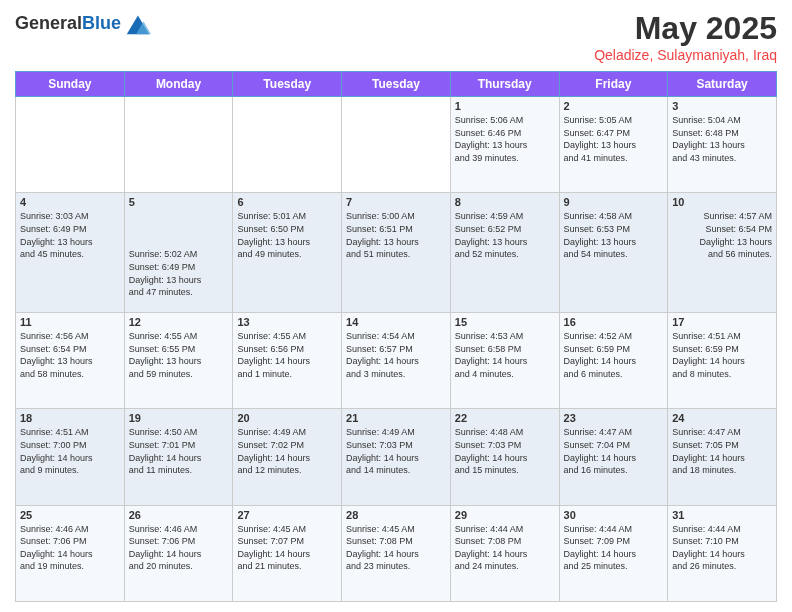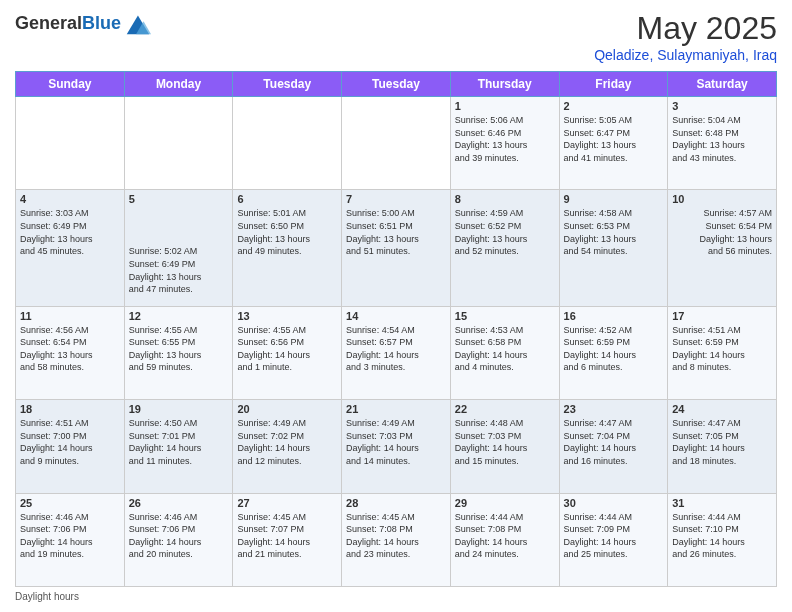--- a/index.html
+++ b/index.html
@@ -38,26 +38,26 @@
     .logo-icon {
       width: 28px;
       height: 28px;
       margin-left: 2px;
     }
     .title-area {
       text-align: right;
     }
     .title-area h1 {
       font-size: 32px;
-      font-weight: normal;
+      font-weight: bold;
       color: #333;
     }
     .title-area h2 {
       font-size: 14px;
-      color: #1d4ed8;
+      color: #ef4444;
       font-weight: normal;
     }
     .calendar {
       flex: 1;
       border: 1px solid #ccc;
       border-collapse: collapse;
       width: 100%;
       table-layout: fixed;
     }
     .calendar thead tr th {
@@ -370,16 +370,13 @@
             <span class="day-num">31</span>
             <div class="day-info" style="white-space: pre-line;">Sunrise: 4:44 AM
 Sunset: 7:10 PM
 Daylight: 14 hours
 and 26 minutes.</div>
           </td>
         </tr>
       </tbody>
   </table>
 
-  <div class="footer-note">
-    <span>Daylight hours</span>
-  </div>
 </div>
 
 </body></html>

